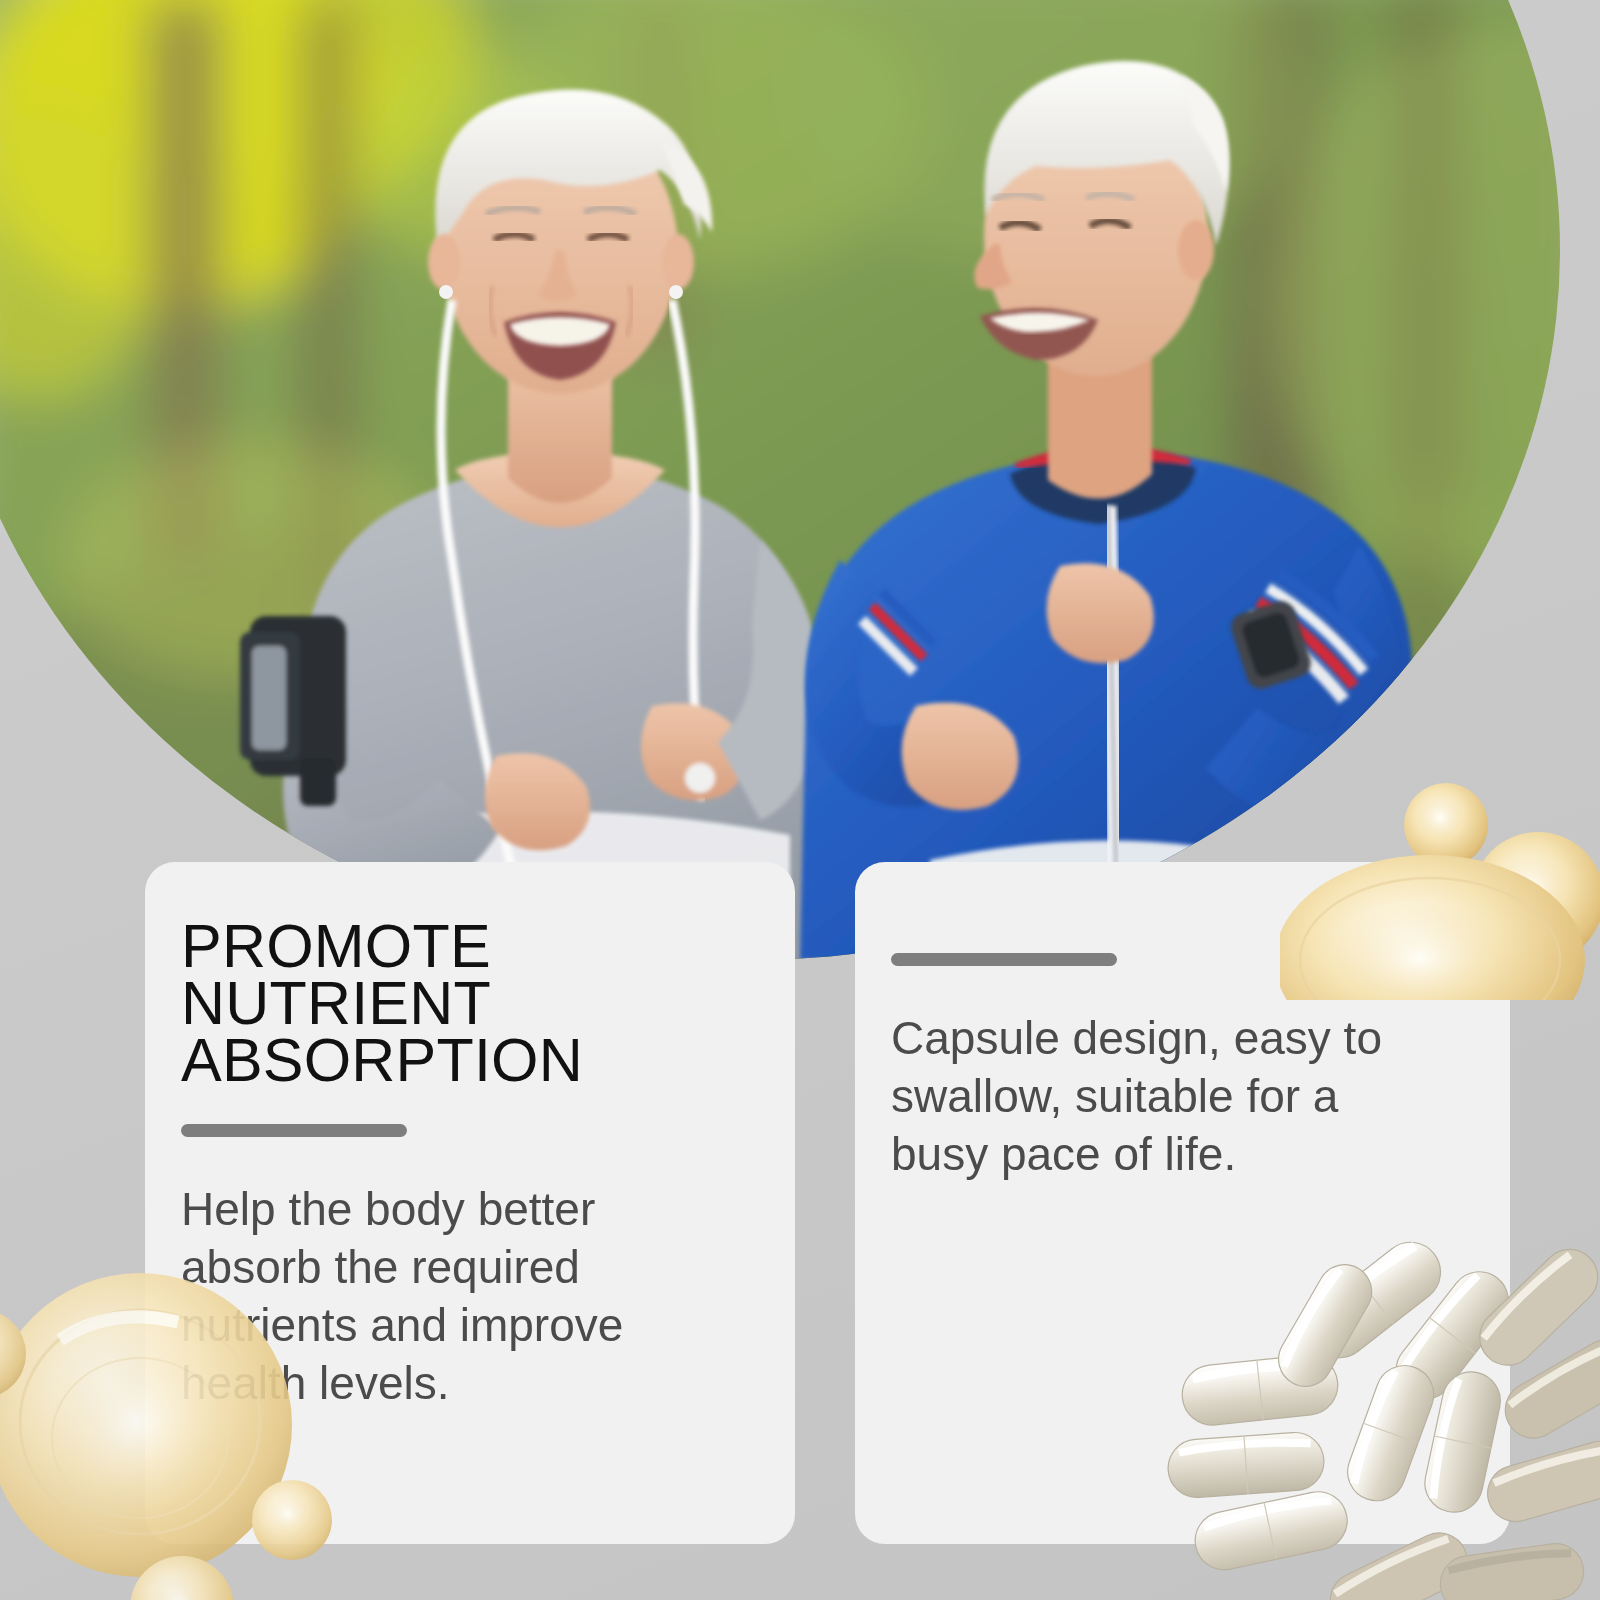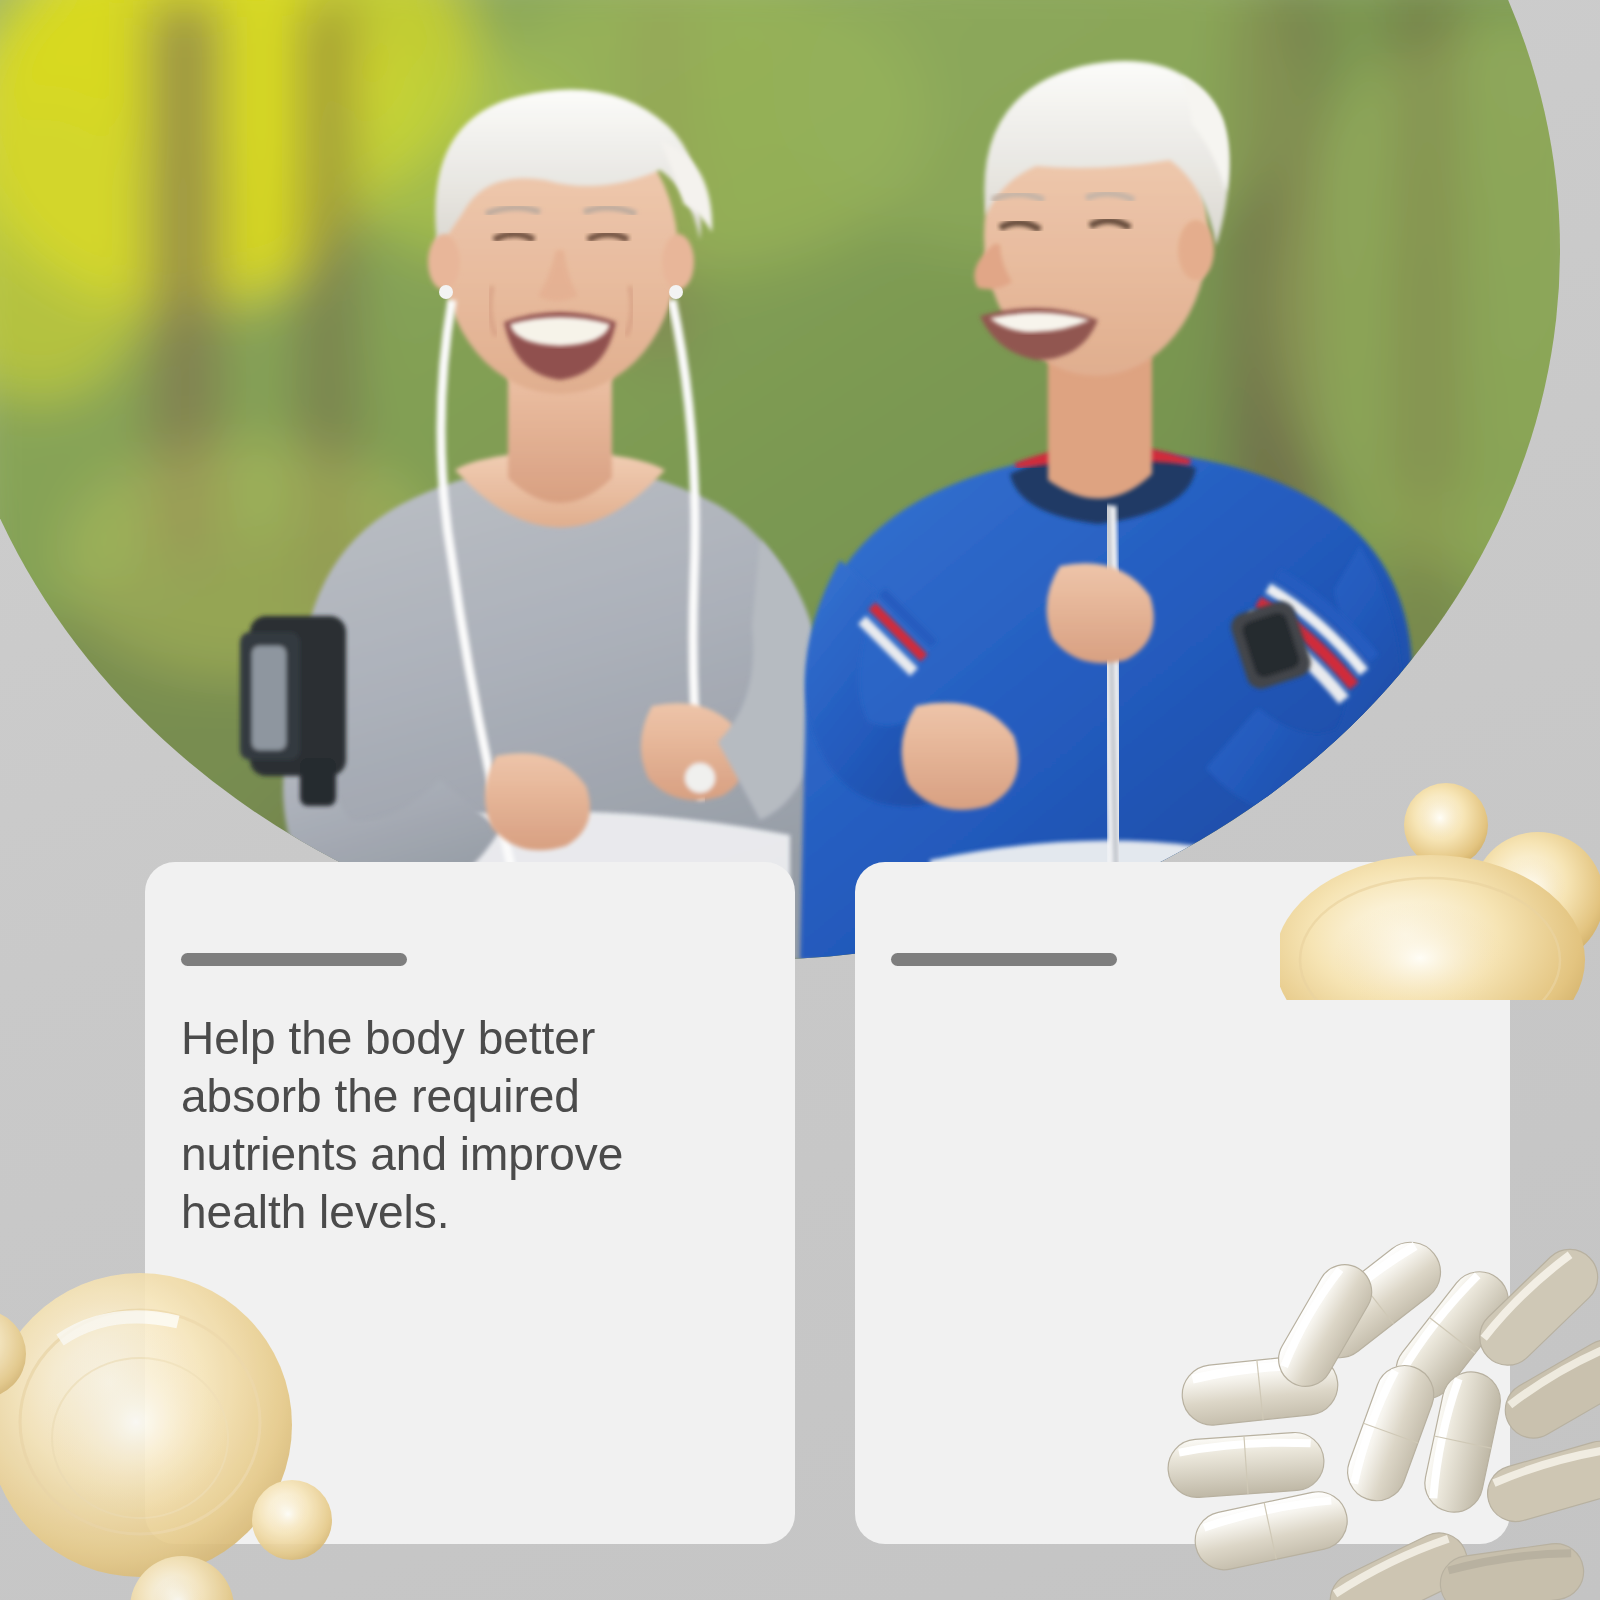--- a/index.html
+++ b/index.html
@@ -286,28 +286,31 @@
       <circle cx="258" cy="258" r="66" fill="url(#oilR)"></circle>
       <circle cx="252" cy="250" r="34" fill="url(#oilCore)"></circle>
       <ellipse cx="150" cy="320" rx="155" ry="105" fill="url(#oilR)"></ellipse>
       <ellipse cx="140" cy="318" rx="86" ry="56" fill="url(#oilCore)"></ellipse>
       <ellipse cx="150" cy="320" rx="130" ry="82" fill="none" stroke="#e9d3a0" stroke-width="2.5" opacity="0.7"></ellipse>
     </svg>
   </div>
 
   <div class="card" id="card-1" style="background: rgb(241, 241, 241);">
     <div class="card-body">
+      <h2 class="card-title" style="color: rgb(17, 17, 17);">PROMOTE NUTRIENT
+ABSORPTION</h2>
       <div class="card-rule" style="background: rgb(126, 126, 126);"></div>
       <p class="card-text" style="color: rgb(75, 75, 75);">Help the body better absorb the required nutrients and improve health levels.</p>
     </div>
   </div>
 
   <div class="card" id="card-2" style="background: rgb(241, 241, 241);">
     <div class="card-body">
       <div class="card-rule" style="background: rgb(126, 126, 126);"></div>
+      <p class="card-text" style="color: rgb(75, 75, 75);">Capsule design, easy to swallow, suitable for a busy pace of life.</p>
     </div>
   </div>
 
   <div class="art" id="bubbles-left">
     <svg width="480" height="440" viewBox="0 0 480 440" xmlns="http://www.w3.org/2000/svg">
       <defs>
         <radialGradient id="oilL" cx="0.4" cy="0.36" r="0.74">
           <stop offset="0" stop-color="#fffdf5"></stop>
           <stop offset="0.4" stop-color="#f7e6bb"></stop>
           <stop offset="0.76" stop-color="#e7cb8a"></stop>

